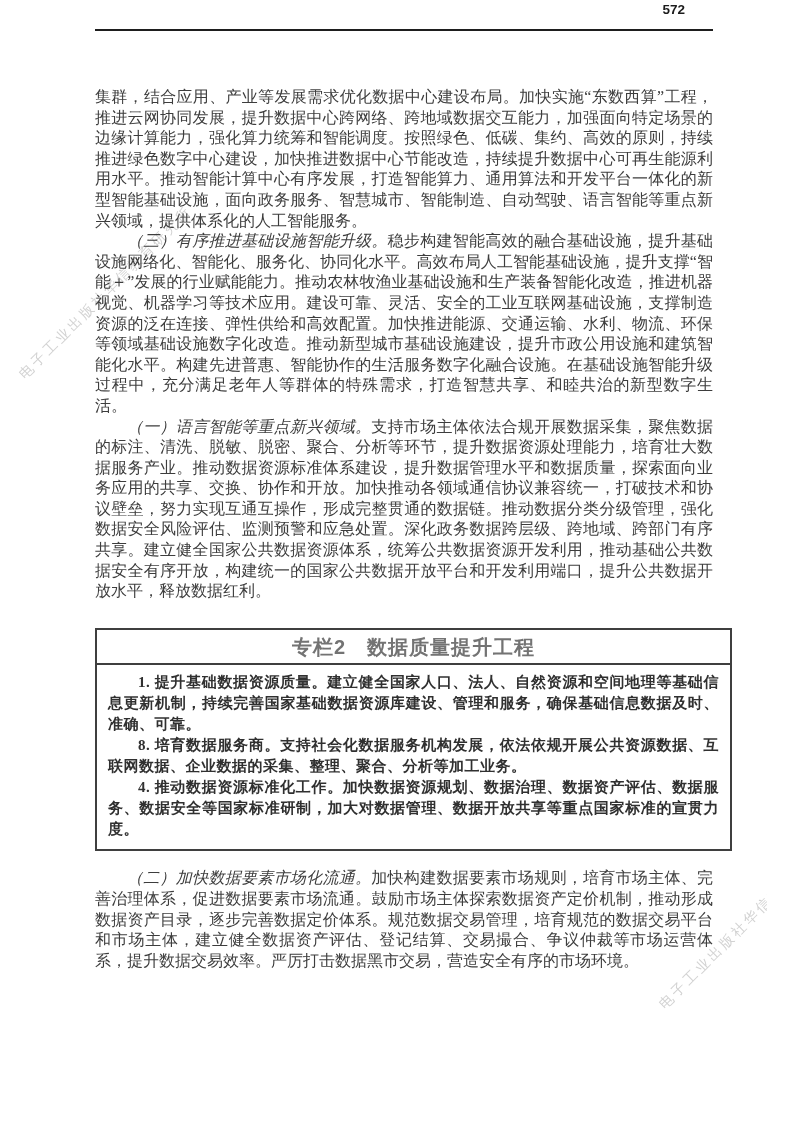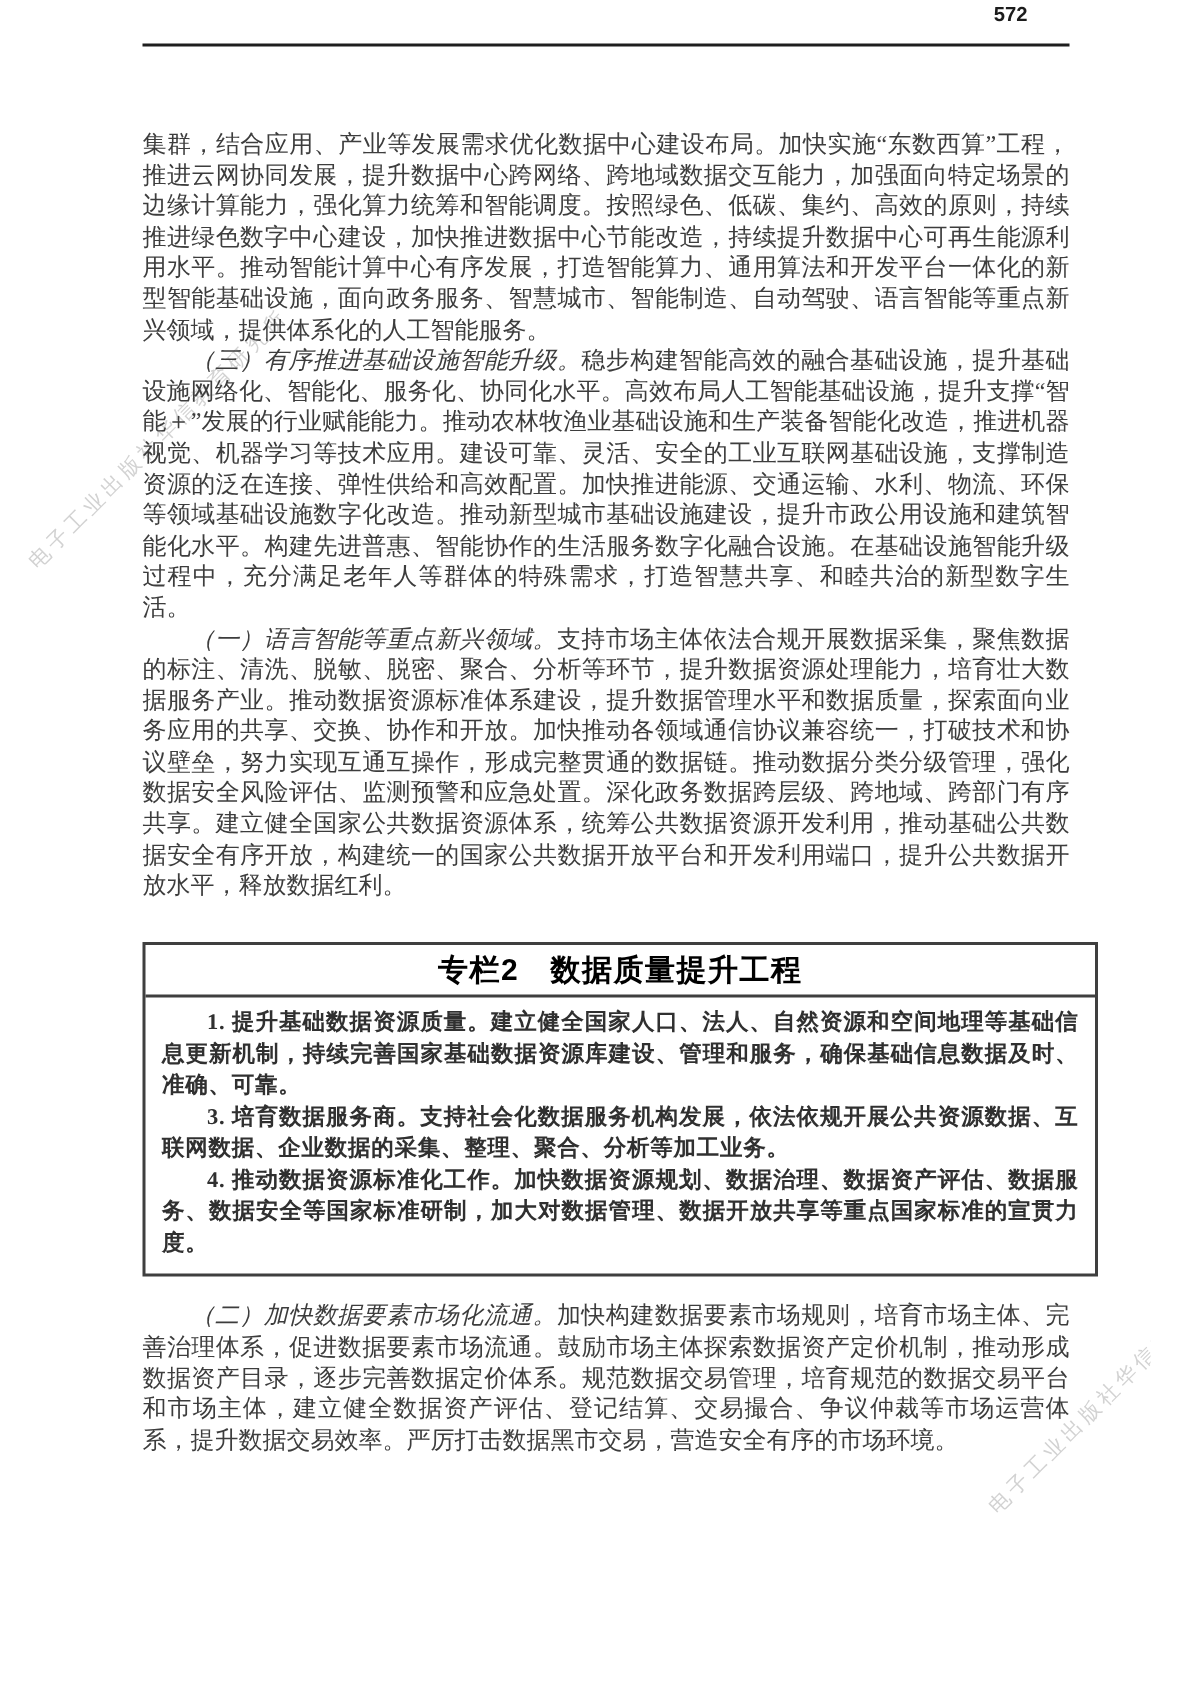--- a/index.html
+++ b/index.html
@@ -31,21 +31,21 @@
   .section-heading{
     margin:0;text-indent:2em;font-family:"Liberation Sans","DejaVu Sans",sans-serif;
     font-weight:bold;font-size:16.5px;line-height:20.6px;color:#262626;
   }
   .callout-box{
     box-sizing:border-box;width:637px;margin:26px 0 17px 0;
     border:2px solid #3f3f3f;background:#ffffff;
   }
   .box-title{
     text-align:center;font-family:"Liberation Sans","DejaVu Sans",sans-serif;
-    font-weight:bold;font-size:20px;color:#000000;padding:7px 0 6px 0;
+    font-weight:bold;font-size:20px;color:#737373;padding:7px 0 6px 0;
     border-bottom:2px solid #3f3f3f;letter-spacing:1px;
   }
   .box-body{
     padding:7px 11px 9px 11px;font-size:15px;line-height:21px;color:#303030;
     font-weight:600;letter-spacing:0.5px;text-align:justify;
   }
   .box-body p{margin:0;text-indent:2em;}
   .box-lead{}
 </style>
 </head>
@@ -65,21 +65,21 @@
 
     <p class="ind"><span class="lead">（三）有序推进基础设施智能升级。</span><span>稳步构建智能高效的融合基础设施，提升基础设施网络化、智能化、服务化、协同化水平。高效布局人工智能基础设施，提升支撑“智能＋”发展的行业赋能能力。推动农林牧渔业基础设施和生产装备智能化改造，推进机器视觉、机器学习等技术应用。建设可靠、灵活、安全的工业互联网基础设施，支撑制造资源的泛在连接、弹性供给和高效配置。加快推进能源、交通运输、水利、物流、环保等领域基础设施数字化改造。推动新型城市基础设施建设，提升市政公用设施和建筑智能化水平。构建先进普惠、智能协作的生活服务数字化融合设施。在基础设施智能升级过程中，充分满足老年人等群体的特殊需求，打造智慧共享、和睦共治的新型数字生活。</span></p>
 
 
     <p class="ind"><span class="lead">（一）语言智能等重点新兴领域。</span><span>支持市场主体依法合规开展数据采集，聚焦数据的标注、清洗、脱敏、脱密、聚合、分析等环节，提升数据资源处理能力，培育壮大数据服务产业。推动数据资源标准体系建设，提升数据管理水平和数据质量，探索面向业务应用的共享、交换、协作和开放。加快推动各领域通信协议兼容统一，打破技术和协议壁垒，努力实现互通互操作，形成完整贯通的数据链。推动数据分类分级管理，强化数据安全风险评估、监测预警和应急处置。深化政务数据跨层级、跨地域、跨部门有序共享。建立健全国家公共数据资源体系，统筹公共数据资源开发利用，推动基础公共数据安全有序开放，构建统一的国家公共数据开放平台和开发利用端口，提升公共数据开放水平，释放数据红利。</span></p>
 
     <div class="callout-box">
       <div class="box-title">专栏2　数据质量提升工程</div>
       <div class="box-body">
         <p><span class="box-lead">1. 提升基础数据资源质量。</span><span>建立健全国家人口、法人、自然资源和空间地理等基础信息更新机制，持续完善国家基础数据资源库建设、管理和服务，确保基础信息数据及时、准确、可靠。</span></p>
-        <p><span class="box-lead">3. 培育数据服务商。</span><span>支持社会化数据服务机构发展，依法依规开展公共资源数据、互联网数据、企业数据的采集、整理、聚合、分析等加工业务。</span></p>
+        <p><span class="box-lead">8. 培育数据服务商。</span><span>支持社会化数据服务机构发展，依法依规开展公共资源数据、互联网数据、企业数据的采集、整理、聚合、分析等加工业务。</span></p>
         <p><span class="box-lead">4. 推动数据资源标准化工作。</span><span>加快数据资源规划、数据治理、数据资产评估、数据服务、数据安全等国家标准研制，加大对数据管理、数据开放共享等重点国家标准的宣贯力度。</span></p>
       </div>
     </div>
 
     <p class="ind"><span class="lead">（二）加快数据要素市场化流通。</span><span>加快构建数据要素市场规则，培育市场主体、完善治理体系，促进数据要素市场流通。鼓励市场主体探索数据资产定价机制，推动形成数据资产目录，逐步完善数据定价体系。规范数据交易管理，培育规范的数据交易平台和市场主体，建立健全数据资产评估、登记结算、交易撮合、争议仲裁等市场运营体系，提升数据交易效率。严厉打击数据黑市交易，营造安全有序的市场环境。</span></p>
 
   </div>
 </div>
 
 </body></html>

